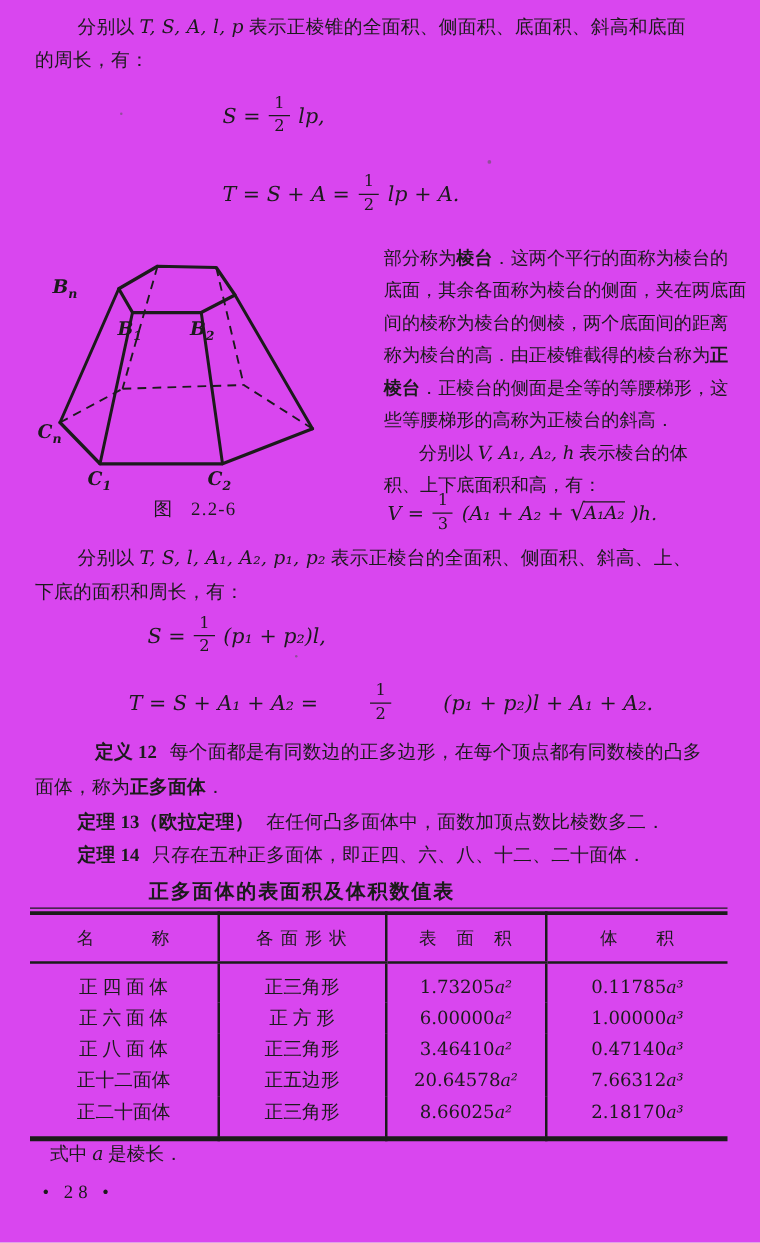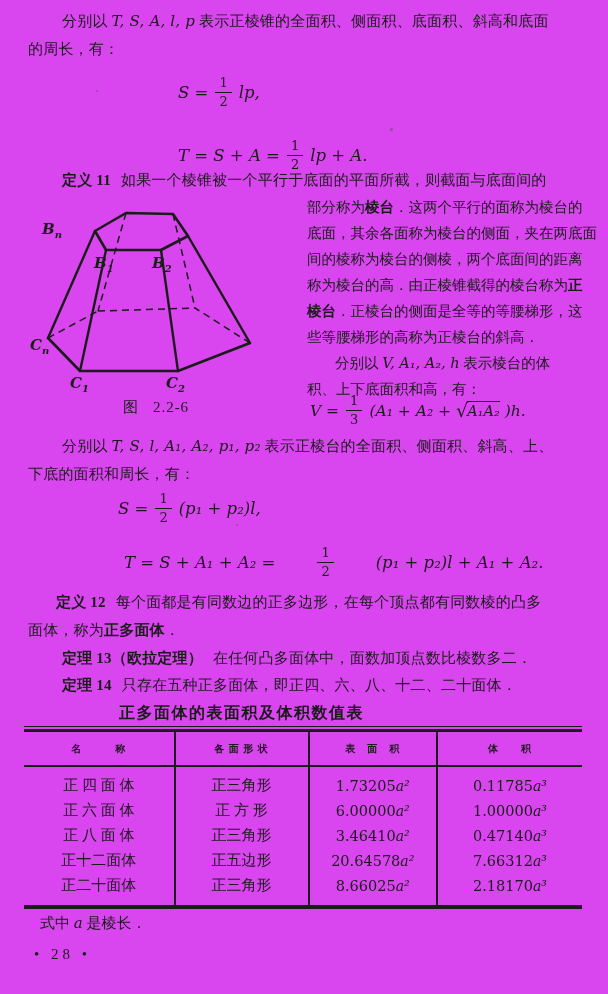--- a/index.html
+++ b/index.html
@@ -36,21 +36,21 @@
   .figlabel sub { font-size:10px; font-weight:700; }
   #fig-caption { position:absolute; left:0; top:202px; width:256px; text-align:center; font-size:15px; letter-spacing:1px; }
   #fig-caption .gap { display:inline-block; width:14px; }
 
   
   #tbl-title { position:absolute; left:0; top:703px; width:483px; text-align:center;
                font-weight:700; font-size:16px; letter-spacing:1.5px; }
   #tbl-wrap { position:absolute; left:24px; top:726px; width:558px; }
   #tbl-topline { height:2px; border-top:1.8px solid #1b1b1b; }
   table { width:100%; border-collapse:collapse; border-top:3px solid #1b1b1b; border-bottom:4px solid #1b1b1b; }
-  th { font-weight:700; font-size:10px; letter-spacing:1px; padding:10px 2px 9px; border-bottom:2px solid #1b1b1b; }
+  th { font-weight:400; font-size:14px; letter-spacing:1px; padding:10px 2px 9px; border-bottom:2px solid #1b1b1b; }
   td { text-align:center; font-size:15px; padding:3px 2px; }
   th + th, td + td { border-left:2px solid #1b1b1b; }
   tbody tr:first-child td { padding-top:9px; }
   tbody tr:last-child td { padding-bottom:10px; }
   .numcell { font-family:"DejaVu Serif",serif; font-size:14.5px; }
   .numcell i { font-size:14px; }
 
   #footnote { position:absolute; left:40px; top:914px; font-size:15px; white-space:nowrap; }
   #pagenum { position:absolute; left:34px; top:946px; font-size:15px; letter-spacing:4px; }
 
@@ -71,23 +71,20 @@
     <span class="frac"><span class="num">1</span><span class="den">2</span></span>
     <span>lp,</span>
   </div>
 
   <div class="formula" style="left:178px; top:139px;">
     <span>T = S + A =</span>
     <span class="frac"><span class="num">1</span><span class="den">2</span></span>
     <span>lp + A.</span>
   </div>
 
-  <div class="line" style="left:62px; top:172px;">
-    <span class="lbl">定义 11</span><span>如果一个棱锥被一个平行于底面的平面所截，则截面与底面间的</span>
-  </div>
 
   <div id="figure">
     <svg width="256" height="196" viewBox="0 0 256 196">
       <g stroke="#1b1b1b" fill="none" stroke-linejoin="round" stroke-linecap="round">
         <path d="M67,35 L98,17 L145,18 L160,40 L133,54 L78,54 Z" stroke-width="2.6"></path>
         <path d="M67,35 L20,142" stroke-width="2.4"></path>
         <path d="M78,54 L52,175" stroke-width="2.4"></path>
         <path d="M133,54 L150,175" stroke-width="2.4"></path>
         <path d="M160,40 L222,147" stroke-width="2.4"></path>
         <path d="M20,142 L52,175 L150,175 L222,147" stroke-width="2.6"></path>
@@ -134,27 +131,27 @@
     <span>分别以 </span><span class="mv">T, S, l, A₁, A₂, p₁, p₂</span><span> 表示正棱台的全面积、侧面积、斜高、上、</span>
   </div>
   <div class="line" style="left:28px; top:466px;">下底的面积和周长，有：</div>
 
   <div class="formula" style="left:118px; top:492px;">
     <span>S =</span>
     <span class="frac"><span class="num">1</span><span class="den">2</span></span>
     <span>(p₁ + p₂)l,</span>
   </div>
 
-  <div class="formula" style="left:124px; top:546px;gap:40px;">
+  <div class="formula" style="left:103px; top:546px;gap:40px;">
     <span>T = S + A₁ + A₂ =</span>
     <span class="frac"><span class="num">1</span><span class="den">2</span></span>
     <span>(p₁ + p₂)l + A₁ + A₂.</span>
   </div>
 
-  <div class="line" style="left:56px; top:594px;">
+  <div class="line" style="left:76px; top:594px;">
     <span class="lbl">定义 12</span><span>每个面都是有同数边的正多边形，在每个顶点都有同数棱的凸多</span>
   </div>
   <div class="line" style="left:28px; top:622px;">
     <span>面体，称为</span><span class="b">正多面体</span><span>．</span>
   </div>
 
   <div class="line" style="left:62px; top:650px;">
     <span class="lbl">定理 13（欧拉定理）</span><span>在任何凸多面体中，面数加顶点数比棱数多二．</span>
   </div>
   <div class="line" style="left:62px; top:677px;">

